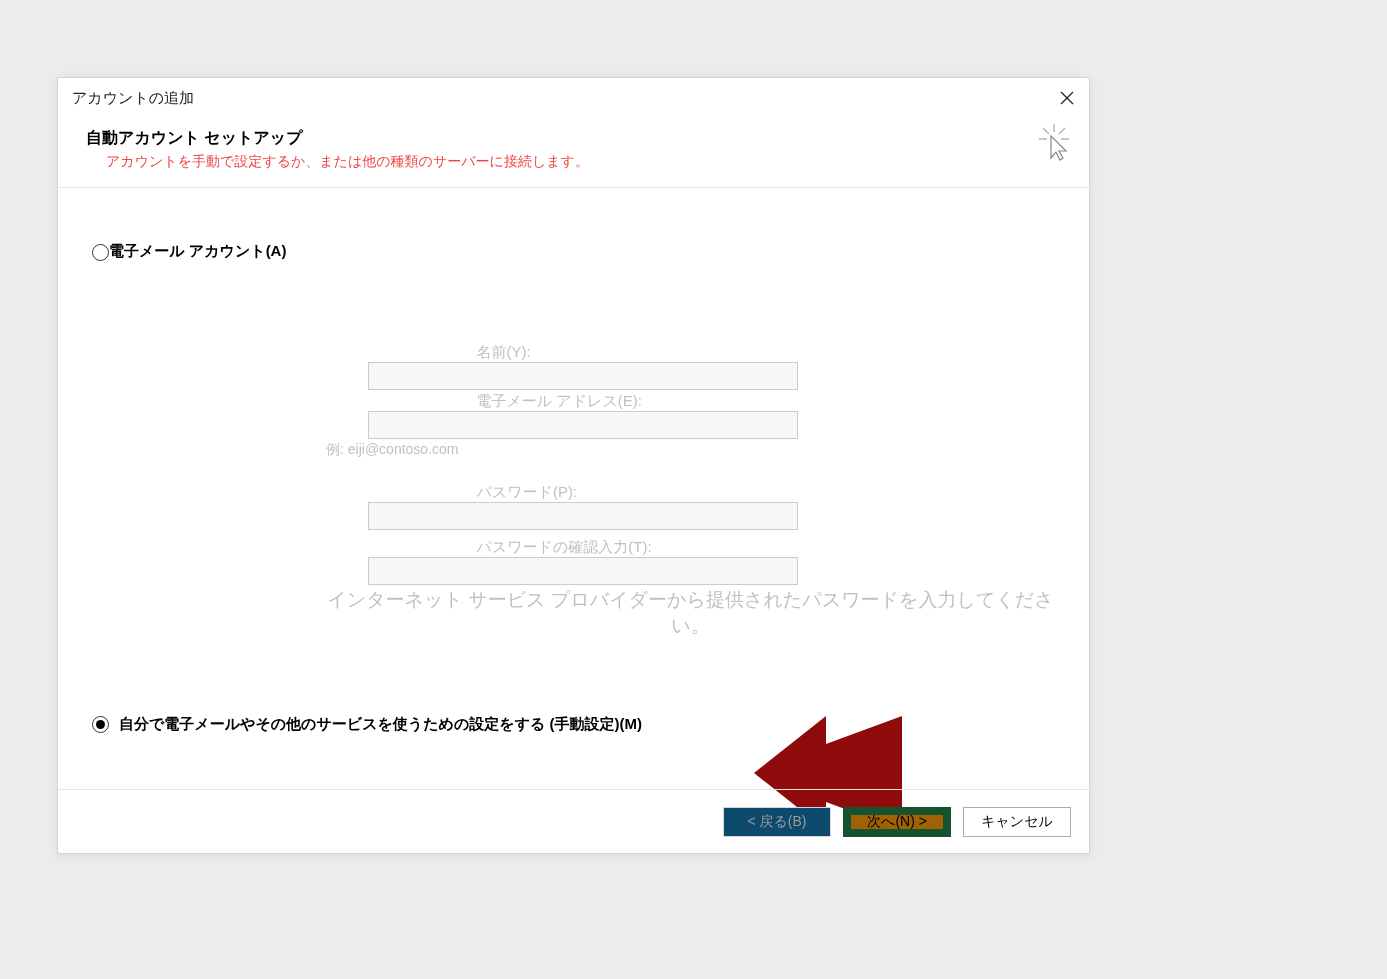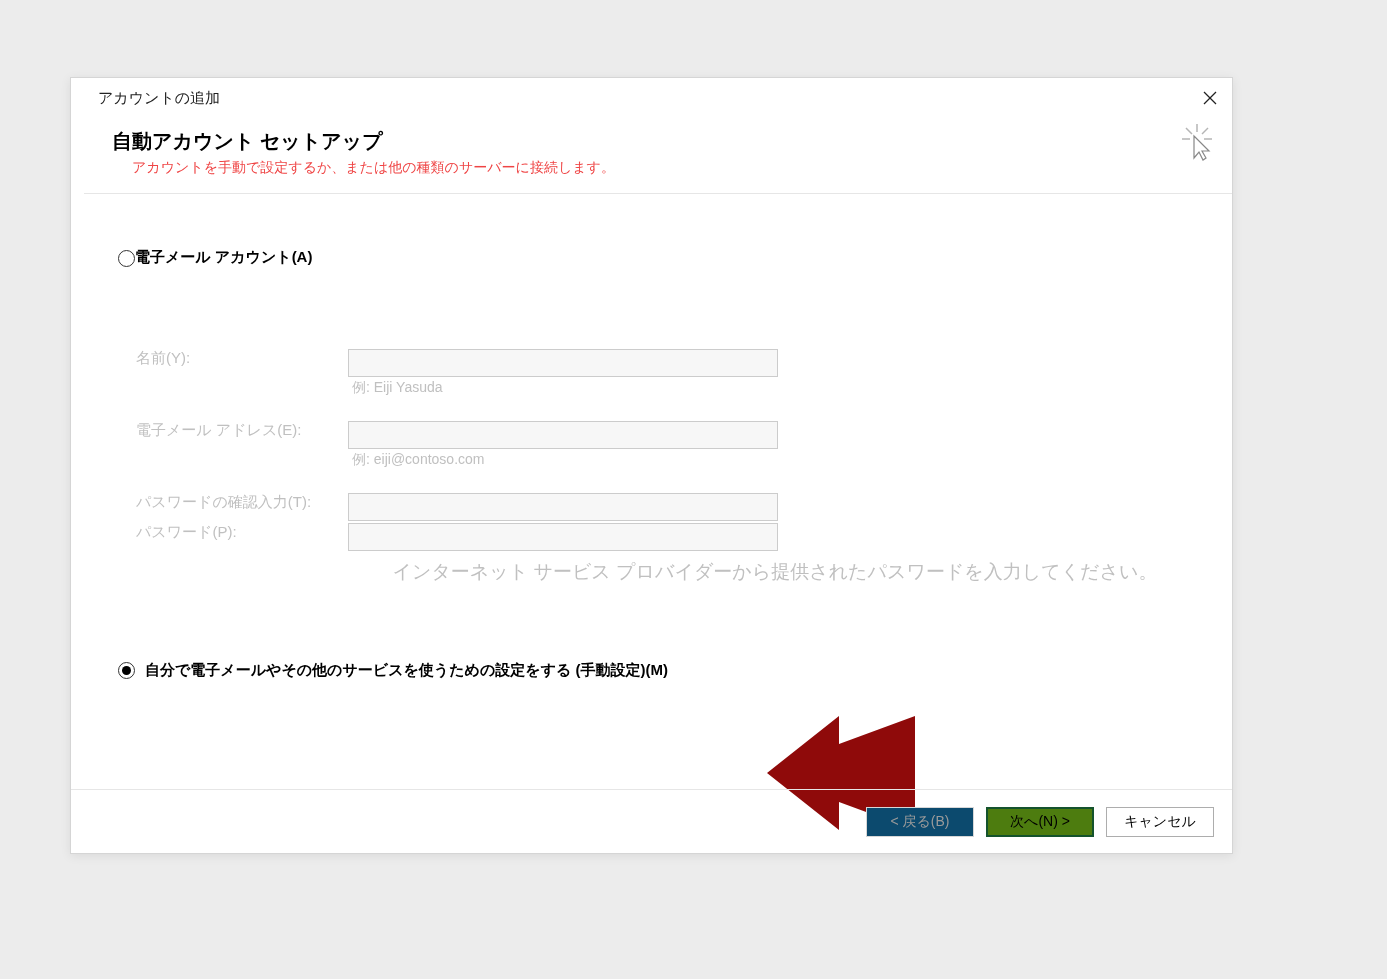--- a/index.html
+++ b/index.html
@@ -13,28 +13,27 @@
       font-family: "Meiryo UI", "Yu Gothic UI", "MS PGothic", sans-serif;
       font-size: 14px;
       color: #000;
       width: 1387px;
       height: 979px;
       position: relative;
     }
     
     .dialog {
       position: absolute;
-      left: 70px;
+      left: 57px;
       top: 77px;
-      width: 1163px;
+      width: 1033px;
       height: 777px;
       background: #ffffff;
       border: 1px solid #d5d5d5;
       box-shadow: 0 2px 10px rgba(0,0,0,0.08);
-      padding-left: 13px;
     }
     
     .titlebar {
       height: 40px;
       display: flex;
       align-items: center;
       padding: 0 14px;
       position: relative;
     }
     
@@ -61,21 +60,21 @@
     }
     
     .header-section {
       padding: 10px 28px 16px 28px;
       border-bottom: 1px solid #e6e6e6;
       position: relative;
     }
     
     .header-title {
       font-weight: bold;
-      font-size: 20px;
+      font-size: 16px;
       color: #000;
       margin-bottom: 4px;
     }
     
     .header-subtitle {
       font-size: 14px;
       color: #ef4444;
       padding-left: 20px;
     }
     
@@ -123,21 +122,23 @@
       color: #000;
     }
     
     .form-area {
       margin-top: 82px;
       padding-left: 18px;
     }
     
     .form-row {
       display: flex;
+      align-items: center;
       margin-bottom: 8px;
+      flex-direction: column;
     }
     
     .form-row.with-hint {
       margin-bottom: 2px;
     }
     
     .form-label {
       width: 212px;
       font-size: 15px;
       color: #c0c0c0;
@@ -207,22 +208,22 @@
     }
     
     .btn.disabled {
       color: #9a9a9a;
       background: #0c4a6e;
       border-color: #d7d7d7;
       cursor: default;
     }
     
     .btn.primary {
-      border: 2px solid #14532d;
-      background: #4d7c0f;
+      border: 8px solid #14532d;
+      background: #a16207;
       color: #000;
     }
     
     .btn.cancel {
       background: #ffffff;
     }
   </style>
 </head>
 <body>
 
@@ -259,37 +260,36 @@
       <span class="radio-circle"></span>
       <span class="radio-label">電子メール アカウント(A)</span>
     </div>
 
     <div class="form-area">
 
       <div class="form-row with-hint">
         <span class="form-label">名前(Y):</span>
         <div class="form-input"></div>
       </div>
-      <div class="form-hint">例: Eiji Yasuda</div>
 
       <div class="form-row with-hint">
         <span class="form-label">電子メール アドレス(E):</span>
         <div class="form-input"></div>
       </div>
       <div class="form-hint">例: eiji@contoso.com</div>
 
+      <div class="form-row">
+        <span class="form-label">パスワード(P):</span>
+        <div class="form-input"></div>
+      </div>
+
       <div class="form-row with-hint">
         <span class="form-label">パスワードの確認入力(T):</span>
         <div class="form-input"></div>
       </div>
-
-      <div class="form-row">
-        <span class="form-label">パスワード(P):</span>
-        <div class="form-input"></div>
-      </div>
       <div class="form-hint long">インターネット サービス プロバイダーから提供されたパスワードを入力してください。</div>
 
     </div>
 
     <div class="radio-row-manual">
       <span class="radio-circle selected"></span>
       <span class="radio-label">自分で電子メールやその他のサービスを使うための設定をする (手動設定)(M)</span>
     </div>
 
   </div>

